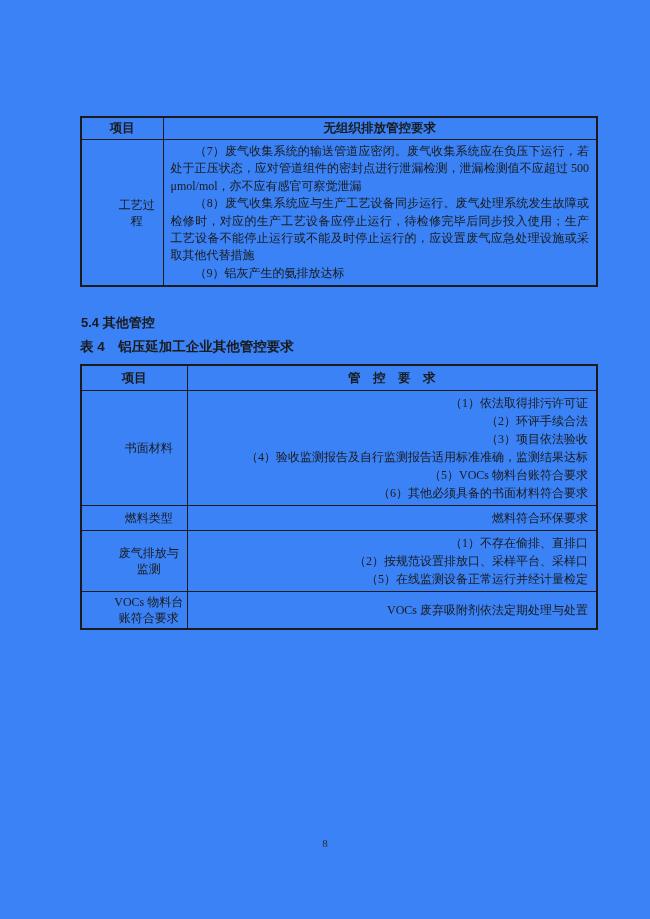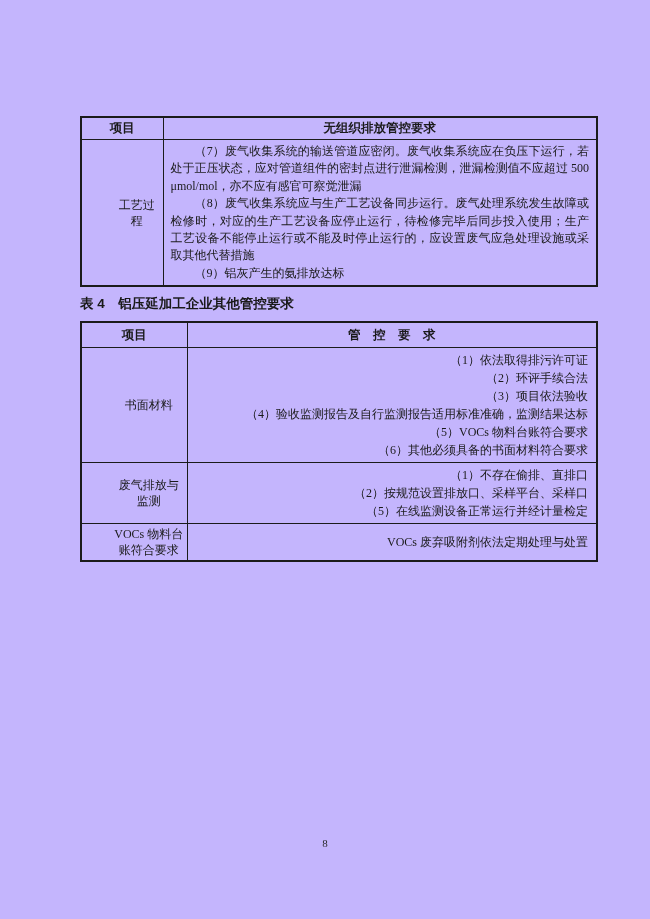--- a/index.html
+++ b/index.html
@@ -1,19 +1,19 @@
 <!DOCTYPE html>
 <html><head>
 <meta charset="utf-8">
 <style>
   html, body { margin:0; padding:0; background:#fff; }
   .page {
     position:relative;
     width:650px; height:919px;
-    background:#c4b5fd;
+    background:#3b82f6;
     color:#1a1a1a;
     font-family:"Liberation Serif","DejaVu Serif",serif;
     overflow:hidden;
     box-sizing:border-box;
   }
   .content {
     position:absolute;
     left:80px; top:0;
     width:518px;
     padding-top:116px;
@@ -112,20 +112,21 @@
         <td class="label-cell">工艺过程</td>
         <td class="req-cell">
           <p>（7）废气收集系统的输送管道应密闭。废气收集系统应在负压下运行，若处于正压状态，应对管道组件的密封点进行泄漏检测，泄漏检测值不应超过 500 μmol/mol，亦不应有感官可察觉泄漏</p>
           <p>（8）废气收集系统应与生产工艺设备同步运行。废气处理系统发生故障或检修时，对应的生产工艺设备应停止运行，待检修完毕后同步投入使用；生产工艺设备不能停止运行或不能及时停止运行的，应设置废气应急处理设施或采取其他代替措施</p>
           <p>（9）铝灰产生的氨排放达标</p>
         </td>
       </tr>
     </tbody>
       </table>
 
+    <div class="section-heading">5.4 其他管控</div>
 
     <div class="tbl-caption">表 4　铝压延加工企业其他管控要求</div>
 
     <table class="tbl tbl2">
       <colgroup>
           <col style="width:106px">
           <col>
         </colgroup>
       <tbody>
           <tr>
@@ -137,20 +138,26 @@
         <td class="req-cell">
           <p>（1）依法取得排污许可证</p>
           <p>（2）环评手续合法</p>
           <p>（3）项目依法验收</p>
           <p>（4）验收监测报告及自行监测报告适用标准准确，监测结果达标</p>
           <p>（5）VOCs 物料台账符合要求</p>
           <p>（6）其他必须具备的书面材料符合要求</p>
         </td>
       </tr>
       <tr>
+        <td class="label-cell">燃料类型</td>
+        <td class="req-cell">
+          <p>燃料符合环保要求</p>
+        </td>
+      </tr>
+      <tr>
         <td class="label-cell">废气排放与监测</td>
         <td class="req-cell">
           <p>（1）不存在偷排、直排口</p>
           <p>（2）按规范设置排放口、采样平台、采样口</p>
           <p>（5）在线监测设备正常运行并经计量检定</p>
         </td>
       </tr>
       <tr>
         <td class="label-cell">VOCs 物料台账符合要求</td>
         <td class="req-cell">

